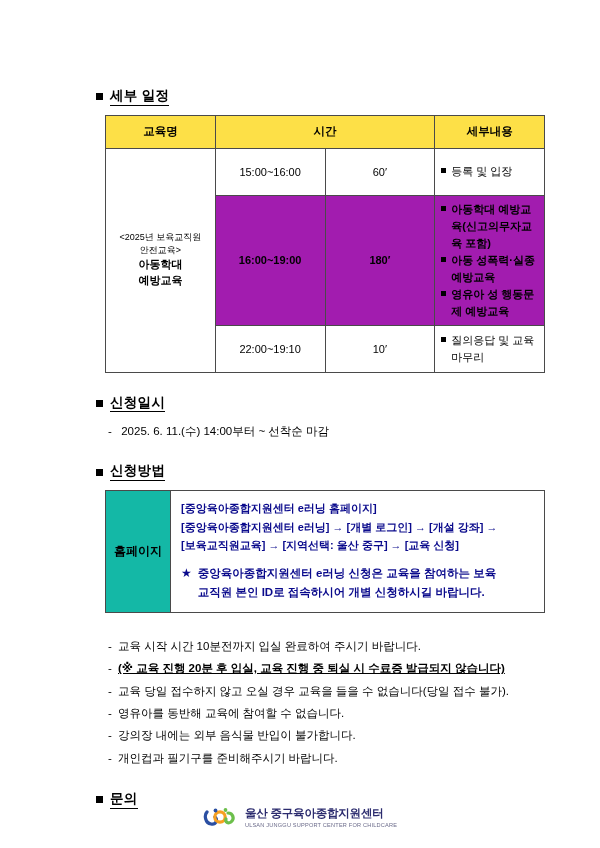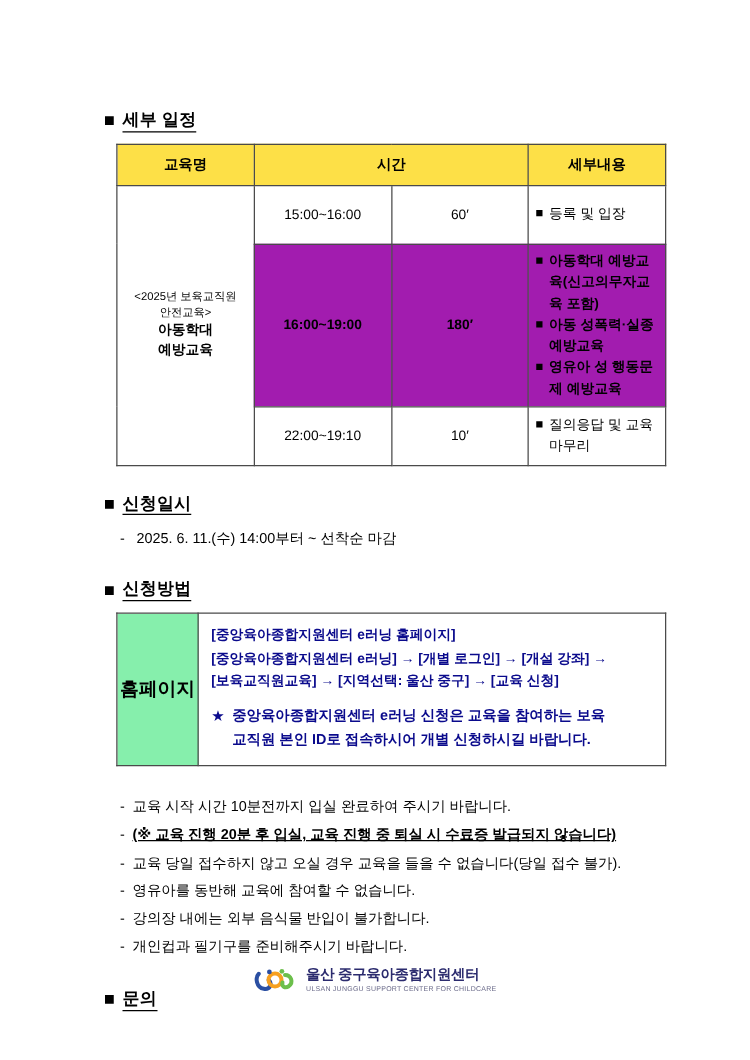--- a/index.html
+++ b/index.html
@@ -17,21 +17,21 @@
   }
   .page {
     position: relative;
     width: 600px;
     height: 848px;
     padding: 0;
     box-sizing: border-box;
   }
   .content {
     position: absolute;
-    left: 84px;
+    left: 96px;
     top: 88px;
     width: 448px;
   }
   .section-head {
     display: flex;
     align-items: center;
     gap: 7px;
     margin: 0 0 9px 0;
   }
   .bullet-sq {
@@ -134,22 +134,22 @@
     table-layout: fixed;
   }
   table.apply td {
     border: 1px solid #4a4a4a;
     vertical-align: middle;
   }
   td.apply-label {
     width: 62px;
     text-align: center;
     font-weight: bold;
-    font-size: 15px;
-    background: #86efac;
+    font-size: 12px;
+    background: #14b8a6;
   }
   td.apply-body {
     padding: 8px 10px 10px 10px;
     font-size: 11px;
     line-height: 1.7;
     color: #0a0a8c;
     font-weight: bold;
   }
   .apply-line1 { color: #0a0a8c; }
   .star-row {
@@ -188,21 +188,21 @@
   }
   .contact-item {
     font-size: 11.5px;
     line-height: 1.9;
     margin-left: 12px;
   }
   
   .footer {
     position: absolute;
     left: 0;
-    top: 773px;
+    top: 806px;
     width: 600px;
     display: flex;
     justify-content: center;
     align-items: center;
     gap: 8px;
   }
   .logo-mark {
     position: relative;
     width: 34px;
     height: 24px;

